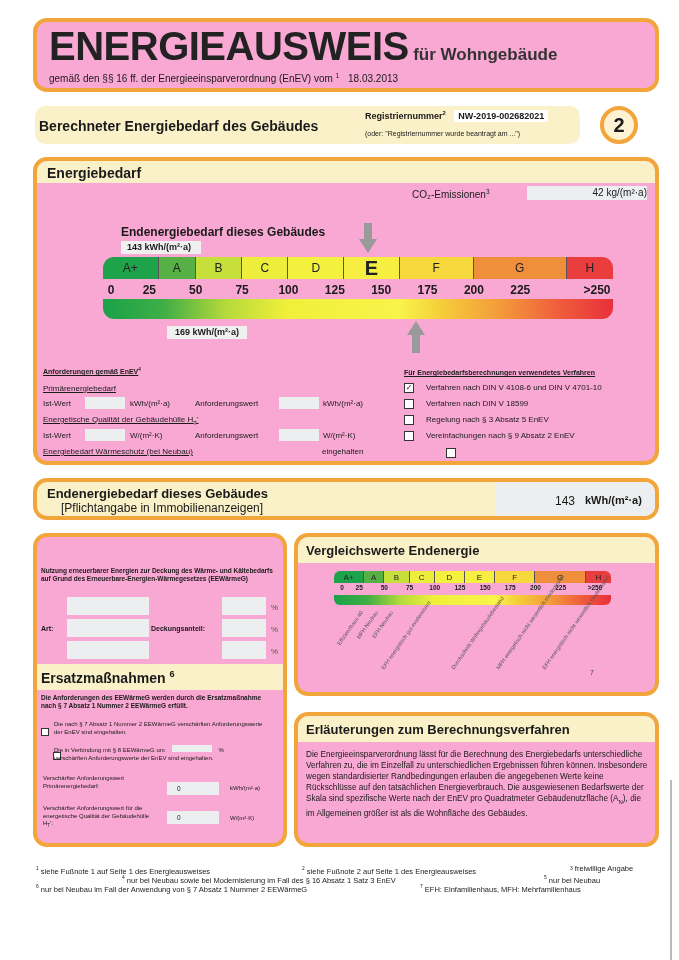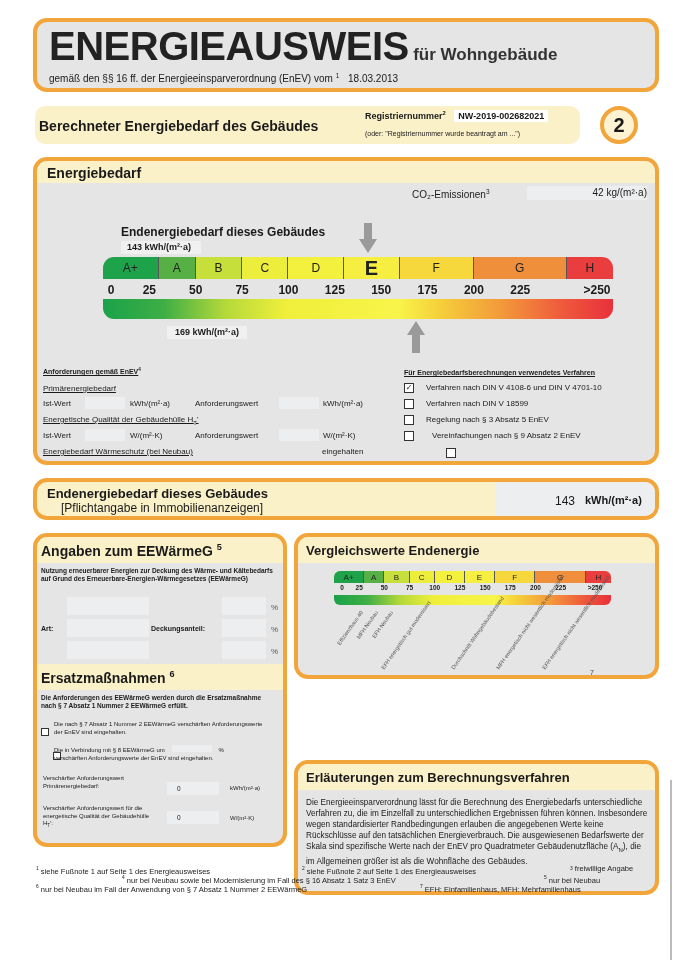--- a/index.html
+++ b/index.html
@@ -1,18 +1,18 @@
 <!DOCTYPE html>
 <html><head>
 <meta charset="utf-8">
 <style>
   html,body{margin:0;padding:0;background:#fff;}
   body{width:679px;height:960px;position:relative;overflow:hidden;font-family:"Liberation Sans",sans-serif;color:#1a1a1a;}
   .abs{position:absolute;}
-  .box{position:absolute;border:4px solid #f2a53a;border-radius:14px;background:#e5e5e5;box-sizing:border-box;}
+  .box{position:absolute;border:4px solid #f2a53a;border-radius:14px;background:#f9a8d4;box-sizing:border-box;}
   .hdr{background:#fbf1c9;font-weight:bold;}
   .field{background:#eceef0;display:inline-block;}
   .cb{display:inline-block;width:8px;height:8px;border:1px solid #333;background:#fff;vertical-align:middle;position:relative;}
   .sup{font-size:0.65em;vertical-align:super;}
   .u{text-decoration:underline;}
   
   .scale-row{position:absolute;display:flex;overflow:hidden;}
   .seg{display:flex;align-items:center;justify-content:center;box-sizing:border-box;border-right:1px solid #555;color:#222;}
   .seg:last-child{border-right:none;}
   .grad{background:linear-gradient(90deg,#1aa24a 0%,#3fae45 12%,#b5d93a 24%,#f0ef3a 36%,#f8f44a 58%,#f5cf3a 66%,#f39a3a 78%,#ef5a3c 90%,#e8303c 100%);}
@@ -130,40 +130,34 @@
     <span class="u">Energiebedarf Wärmeschutz (bei Neubau)</span>
     <span class="cb abs" style="left:251px;top:1px;"></span>
     <span class="abs" style="left:279px;">eingehalten</span>
   </div>
 
   <div class="abs u" style="left:367px;top:208px;font-size:7px;font-weight:bold;white-space:nowrap;">Für Energiebedarfsberechnungen verwendetes Verfahren</div>
   <div id="verfahren-list" class="abs" style="left:367px;top:222px;font-size:8px;">
       <div style="height: 16px; white-space: nowrap;"><span class="cb" style="font-size: 8px; line-height: 7px; text-align: center;">✓</span><span style="margin-left: 12px;">Verfahren nach DIN V 4108-6 und DIN V 4701-10</span></div>
       <div style="height: 16px; white-space: nowrap;"><span class="cb"></span><span style="margin-left: 12px;">Verfahren nach DIN V 18599</span></div>
       <div style="height: 16px; white-space: nowrap;"><span class="cb"></span><span style="margin-left: 12px;">Regelung nach § 3 Absatz 5 EnEV</span></div>
-      <div style="height: 16px; white-space: nowrap;"><span class="cb"></span><span style="margin-left: 18px;">Vereinfachungen nach § 9 Absatz 2 EnEV</span></div>
+      <div style="height: 16px; white-space: nowrap;"><span class="cb"></span><span style="margin-left: 12px;">Vereinfachungen nach § 9 Absatz 2 EnEV</span></div>
     </div>
 </div>
 
 <div class="box" style="left:33px;top:478px;width:626px;height:42px;background:#fbf1c9;overflow:hidden;">
   <div class="abs" style="left:10px;top:4px;font-size:13px;font-weight:bold;white-space:nowrap;">Endenergiebedarf dieses Gebäudes</div>
   <div class="abs" style="left:24px;top:19px;font-size:12px;white-space:nowrap;">[Pflichtangabe in Immobilienanzeigen]</div>
   <div class="abs" style="left:458px;top:0;right:0;bottom:0;background:#eceef0;">
     <span class="abs" style="left:60px;top:12px;font-size:12px;">143</span>
     <span class="abs" style="left:90px;top:12px;font-size:11px;font-weight:bold;">kWh/(m²·a)</span>
   </div>
 </div>
 
 <div class="box" style="left:33px;top:533px;width:254px;height:314px;overflow:hidden;">
-  <div class="hdr" style="position:absolute;left:0;top:0;right:0;height:26px;">
-    <span class="abs" style="left:4px;top:5px;font-size:14px;white-space:nowrap;">
-      <span>Angaben zum EEWärmeG</span>
-      <span class="sup">5</span>
-    </span>
-  </div>
   <div class="abs" style="left:4px;top:30px;width:240px;font-size:6.5px;font-weight:bold;line-height:7.5px;">Nutzung erneuerbarer Energien zur Deckung des Wärme- und Kältebedarfs auf Grund des Erneuerbare-Energien-Wärmegesetzes (EEWärmeG)</div>
   
   <div class="abs field" style="left:30px;top:60px;width:82px;height:18px;"></div>
   <div class="abs field" style="left:30px;top:82px;width:82px;height:18px;"></div>
   <div class="abs field" style="left:30px;top:104px;width:82px;height:18px;"></div>
   <div class="abs" style="left:4px;top:88px;font-size:7px;font-weight:bold;">Art:</div>
   <div class="abs" style="left:114px;top:88px;font-size:7px;font-weight:bold;">Deckungsanteil:</div>
   <div class="abs field" style="left:185px;top:60px;width:44px;height:18px;"></div>
   <div class="abs field" style="left:185px;top:82px;width:44px;height:18px;"></div>
   <div class="abs field" style="left:185px;top:104px;width:44px;height:18px;"></div>
@@ -194,21 +188,21 @@
   <div class="abs" style="left:193px;top:248px;font-size:6px;">kWh/(m²·a)</div>
   <div class="abs" style="left:6px;top:268px;width:112px;font-size:6px;line-height:7.5px;">
     <span>Verschärfter Anforderungswert für die energetische Qualität der Gebäudehülle H</span><sub style="font-size:4.5px;">T</sub>':
   </div>
   <div class="abs field" style="left:130px;top:274px;width:52px;height:13px;font-size:6.5px;line-height:13px;">
     <span style="margin-left:10px;">0</span>
   </div>
   <div class="abs" style="left:193px;top:278px;font-size:6px;">W/(m²·K)</div>
 </div>
 
-<div class="box" style="left:294px;top:533px;width:365px;height:146px;overflow:hidden;">
+<div class="box" style="left:294px;top:533px;width:365px;height:163px;overflow:hidden;">
   <div class="hdr" style="position:absolute;left:0;top:0;right:0;height:26px;">
     <span style="position:absolute;left:8px;top:6px;font-size:13px;">Vergleichswerte Endenergie</span>
   </div>
   <div id="cmp-scale-top" class="scale-row" style="left:36px;top:34px;width:277px;height:12px;border-radius:6px 6px 0 0;font-size:8px;">
       <div class="seg" style="width: 30.2182px; background: rgb(31, 163, 74); font-size: 8px;">A+</div>
       <div class="seg" style="width: 20.1455px; background: rgb(87, 176, 69); font-size: 8px;">A</div>
       <div class="seg" style="width: 25.1818px; background: rgb(198, 223, 58); font-size: 8px;">B</div>
       <div class="seg" style="width: 25.1818px; background: rgb(237, 237, 59); font-size: 8px;">C</div>
       <div class="seg" style="width: 30.2182px; background: rgb(244, 240, 62); font-size: 8px;">D</div>
       <div class="seg" style="width: 30.2182px; background: rgb(246, 239, 66); font-size: 8px;">E</div>
@@ -235,21 +229,21 @@
       <div class="rot" style="width: 70px; left: -24.6727px; top: 0px;">MFH Neubau</div>
       <div class="rot" style="width: 70px; left: -9.56364px; top: 0px;">EFH Neubau</div>
       <div class="rot" style="width: 70px; left: 20.6545px; top: 0px;">EFH energetisch gut modernisiert</div>
       <div class="rot" style="width: 70px; left: 91.1636px; top: 0px;">Durchschnitt Wohngebäudebestand</div>
       <div class="rot" style="width: 70px; left: 136.491px; top: 0px;">MFH energetisch nicht wesentlich modernisiert</div>
       <div class="rot" style="width: 70px; left: 181.818px; top: 0px;">EFH energetisch nicht wesentlich modernisiert</div>
     </div>
   <div class="abs" style="left:292px;top:132px;font-size:7px;color:#444;">7</div>
 </div>
 
-<div class="box" style="left:294px;top:712px;width:365px;height:135px;overflow:hidden;margin-top:48px;">
+<div class="box" style="left:294px;top:712px;width:365px;height:135px;overflow:hidden;">
   <div class="hdr" style="position:absolute;left:0;top:0;right:0;height:26px;">
     <span style="position:absolute;left:8px;top:6px;font-size:13px;">Erläuterungen zum Berechnungsverfahren</span>
   </div>
   <div class="abs" style="left:8px;top:33px;width:345px;font-size:8.2px;line-height:11px;">
     <span>Die Energieeinsparverordnung lässt für die Berechnung des Energiebedarfs unterschiedliche Verfahren zu, die im Einzelfall zu unterschiedlichen Ergebnissen führen können. Insbesondere wegen standardisierter Randbedingungen erlauben die angegebenen Werte keine Rückschlüsse auf den tatsächlichen Energieverbrauch. Die ausgewiesenen Bedarfswerte der Skala sind spezifische Werte nach der EnEV pro Quadratmeter Gebäudenutzfläche (A</span><sub style="font-size:6px;">N</sub><span>), die im Allgemeinen größer ist als die Wohnfläche des Gebäudes.</span>
   </div>
 </div>
 
 <div class="abs" style="left:36px;top:864px;width:630px;font-size:7.5px;line-height:9px;color:#222;">
   <div style="position:relative;height:9px;">

